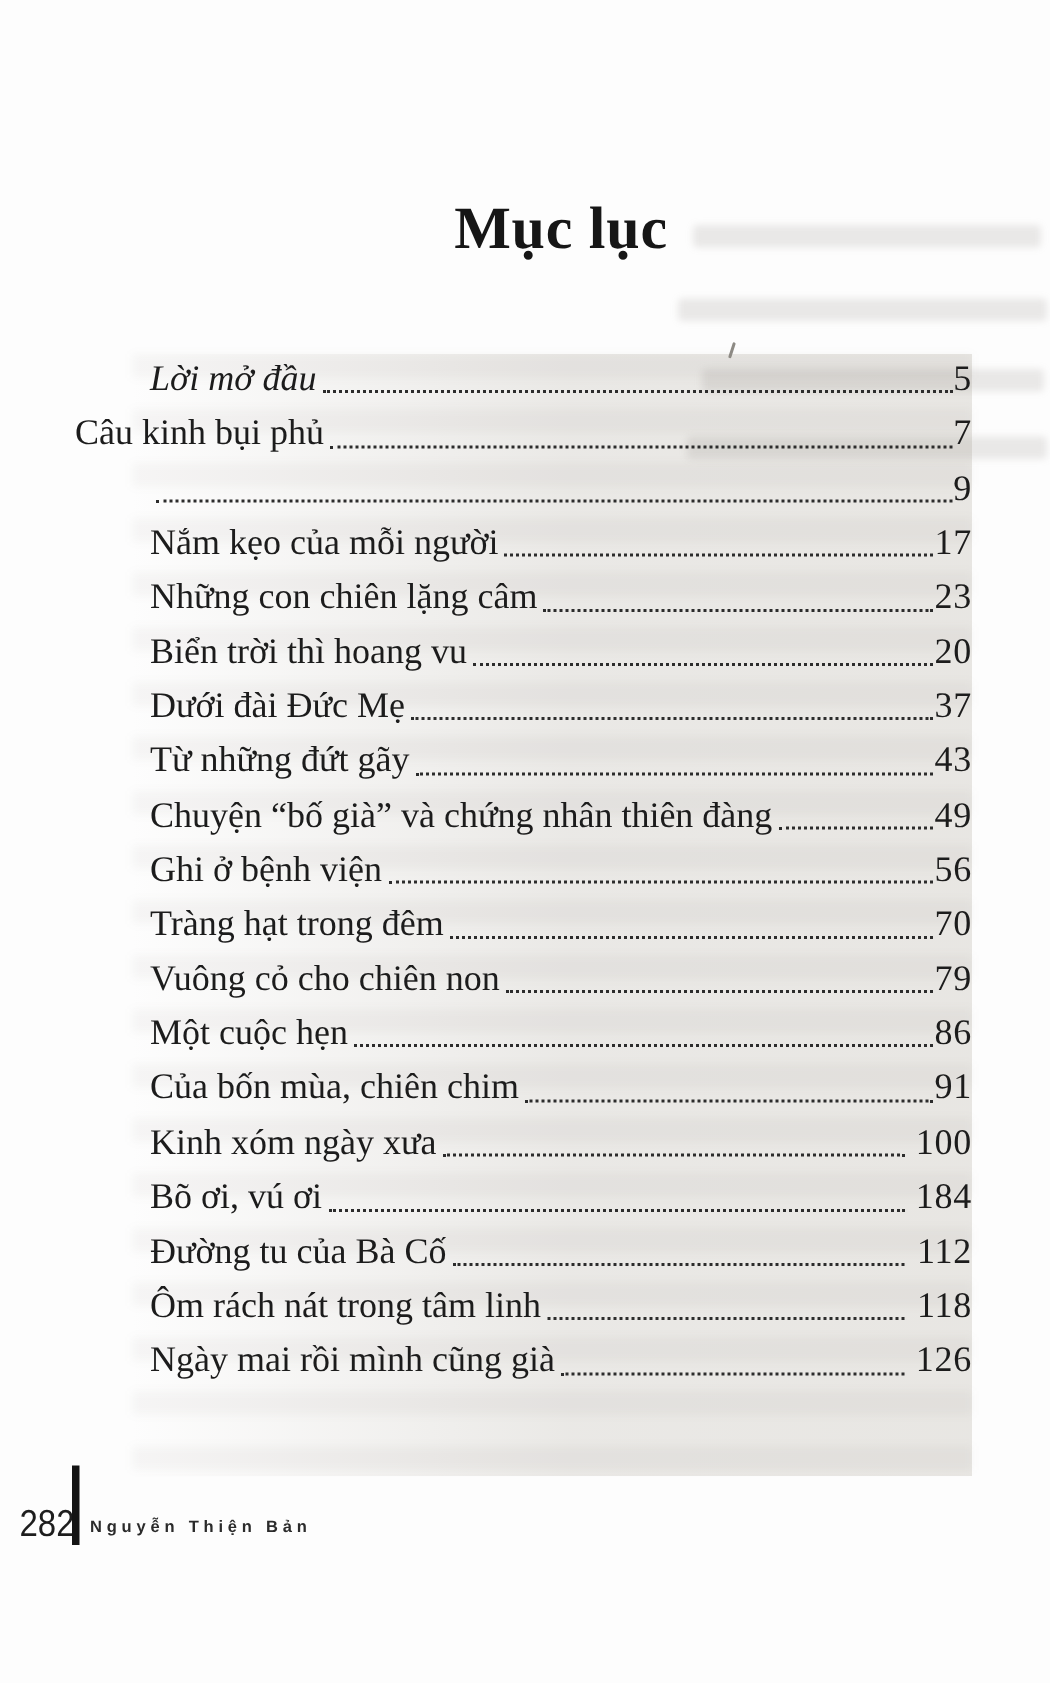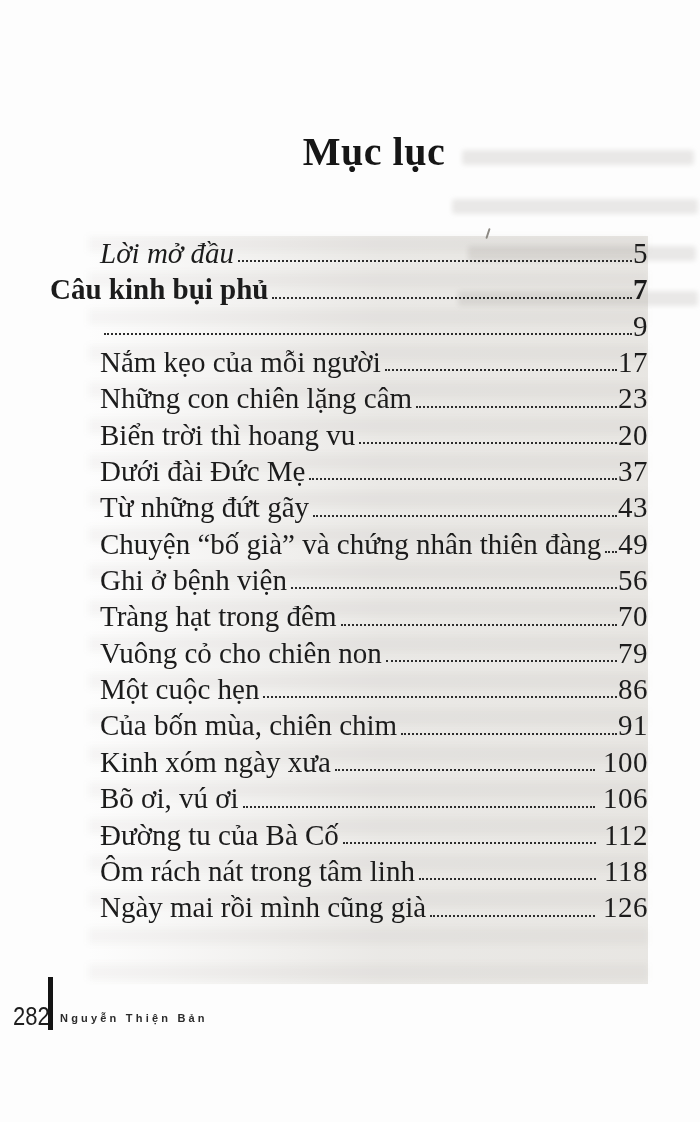--- a/index.html
+++ b/index.html
@@ -53,24 +53,24 @@
     letter-spacing:0.5px;
     color:#161616;
   }
 
   .toc {
     position:absolute; top:235px; left:50px; width:598px;
   }
   .row {
     display:flex; align-items:baseline;
     height:36.35px; line-height:36.35px;
-    font-size:29px;
+    font-size:24px;
   }
   .row.indent { padding-left:50px; }
-  .row.bold  { font-weight:700; }
+  .row.bold  { font-weight:400; }
   .row.italic .label { font-style:italic; }
   .label { white-space:pre; flex:0 0 auto; }
   .leader {
     flex:1 1 auto; min-width:12px;
     border-bottom:2.6px dotted #2c2c2c;
     align-self:flex-end;
     margin:0 1px 9px 4px;
   }
   .num { flex:0 0 auto; letter-spacing:0.5px; }
   .num.gap { margin-left:7px;text-align:center; }
@@ -177,21 +177,21 @@
         <span class="num">91</span>
       </div>
       <div class="row indent">
         <span class="label">Kinh xóm ngày xưa</span>
         <span class="leader"></span>
         <span class="num gap">100</span>
       </div>
       <div class="row indent">
         <span class="label">Bõ ơi, vú ơi</span>
         <span class="leader"></span>
-        <span class="num gap">106</span>
+        <span class="num gap">184</span>
       </div>
       <div class="row indent">
         <span class="label">Đường tu của Bà Cố</span>
         <span class="leader"></span>
         <span class="num gap">112</span>
       </div>
       <div class="row indent">
         <span class="label">Ôm rách nát trong tâm linh</span>
         <span class="leader"></span>
         <span class="num gap">118</span>

